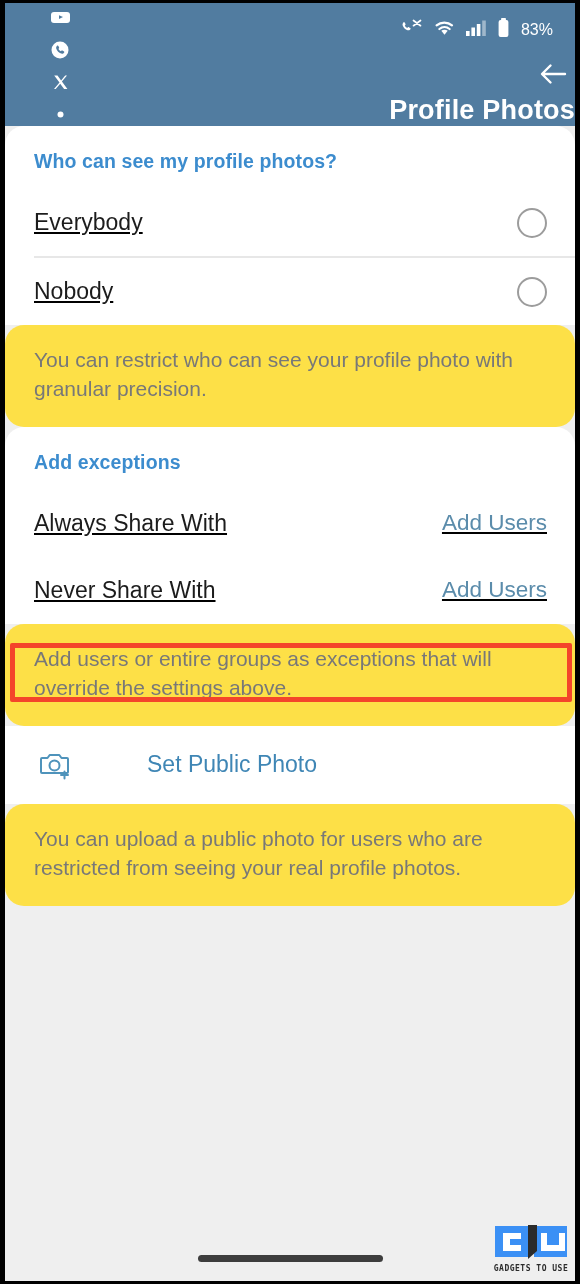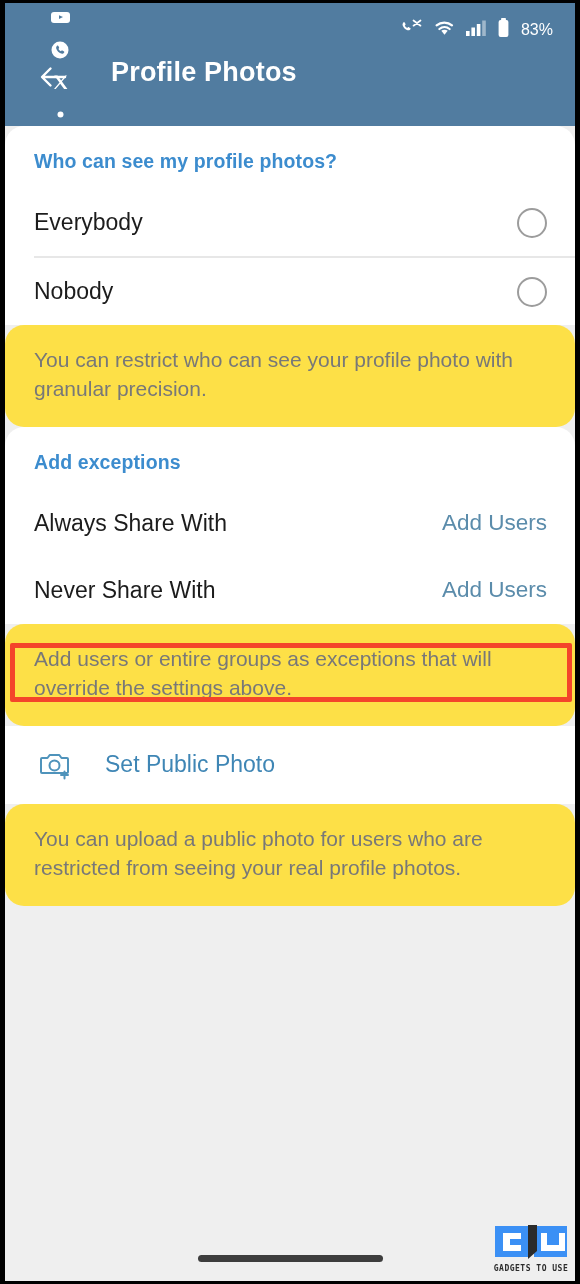--- a/index.html
+++ b/index.html
@@ -34,22 +34,23 @@
   .sb-time { font-size:23px; font-weight:400; letter-spacing:.2px; }
   .sb-right { margin-left:auto; display:flex; align-items:center; gap:8px; }
   .sb-batt-text { font-size:16px; font-weight:500; margin-left:2px; }
   .ic { display:block; }
 
   
   .appbar {
     height:69px;
     background:#517ca0;
     display:flex;
-    align-items:flex-start;
+    align-items:flex-end;
     padding:0 0 0 26px;
+    flex-direction:column;
   }
   .backbtn { width:44px; height:44px; display:flex; align-items:center; justify-content:center; cursor:pointer; }
   .appbar-title {
     color:#fff;
     font-size:27px;
     font-weight:600;
     margin-left:36px;
     letter-spacing:.2px;
   }
 
@@ -66,20 +67,21 @@
     letter-spacing:.1px;
   }
 
   .row {
     position:relative;
     display:flex;
     align-items:center;
     height:67px;
     padding:0 28px 0 29px;
     background:#fff;
+    text-decoration:underline;
   }
   .row-label {
     font-size:23px;
     color:#1c1c1c;
     font-weight:400;
   }
   .row-action {
     margin-left:auto;
     font-size:22.5px;
     color:#5b8cab;
@@ -122,20 +124,21 @@
     border-radius:19px;
   }
 
   
   .photo-row {
     display:flex;
     align-items:center;
     height:78px;
     background:#fff;
     padding-left:29px;
+    gap:42px;
   }
   .photo-icon { width:42px; height:42px; display:flex; align-items:center; justify-content:center; }
   .photo-label {
     margin-left:29px;
     font-size:23px;
     color:#3f86b5;
     font-weight:400;
   }
 
   

